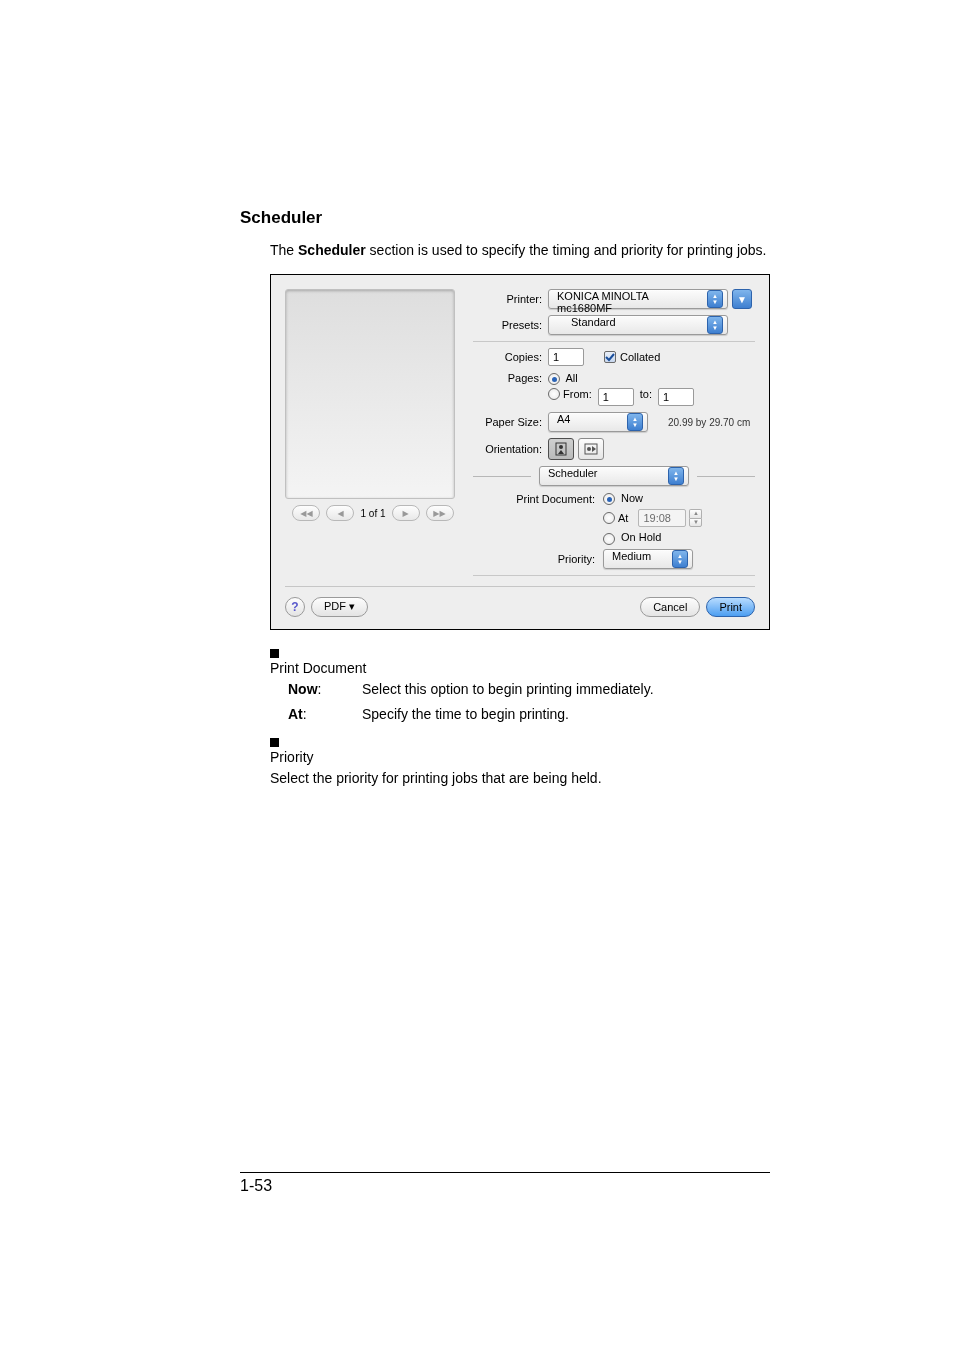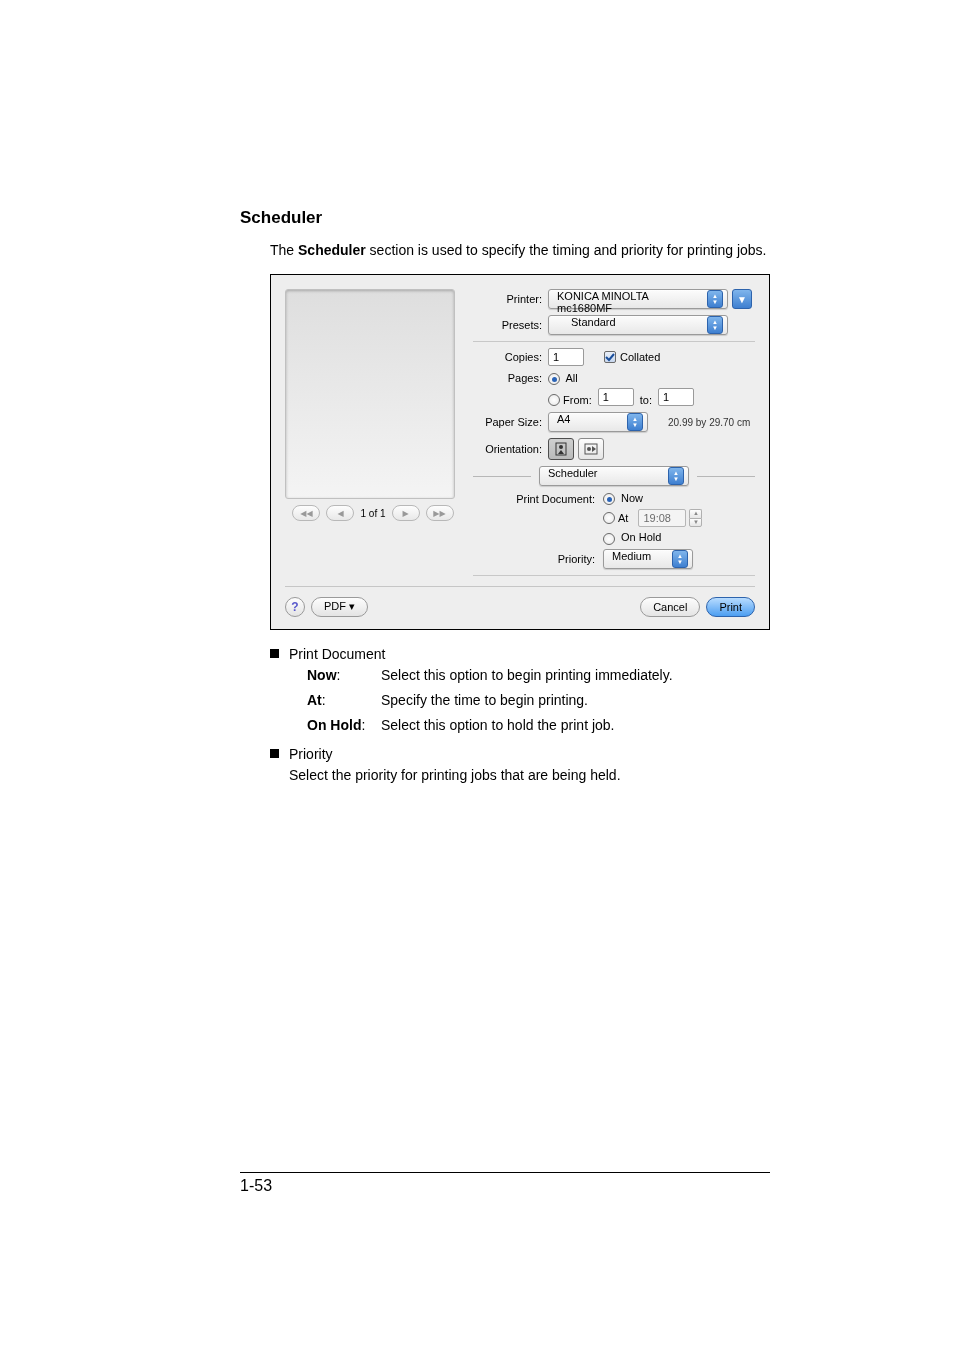--- a/index.html
+++ b/index.html
@@ -253,21 +253,21 @@
   }
   .pill-btn.primary {
     background: linear-gradient(#b8dcff,#4c9ef1);
     border-color:#2d63ac;
     color:#000;
   }
   .spacer { flex:1; }
 
   
   .bullets { margin-left: 30px; margin-top: 14px; font-size: 14px; line-height:1.5;}
-  .bullet-item { display:flex; margin-bottom:4px;}
+  .bullet-item { display:flex; margin-bottom:4px;flex-direction:column;}
   .bullet-sq {
     width: 9px; height: 9px; background:#000;
     margin-right: 10px; margin-top: 5px; flex-shrink:0;
   }
   .defs { margin-left: 18px; }
   .def-row { display:flex; margin-bottom: 4px;}
   .def-term { width: 74px; font-weight: normal;}
   .def-term b { font-weight:bold;}
   .def-desc { flex:1;}
 
@@ -344,21 +344,21 @@
             </span>
             <span>Collated</span>
           </div>
           <div class="right-rows" style="align-items:flex-start;">
             <div class="dialog-label">Pages:</div>
             <div>
               <div style="margin-bottom:3px;">
                 <span class="radio selected"></span>
                 <span>All</span>
               </div>
-              <div style="display:flex;align-items:flex-end;">
+              <div style="display:flex;align-items:flex-start;">
                 <span class="radio"></span>
                 <span>From:</span>
                 <div class="num-input" style="margin:0 6px;">1</div>
                 <span>to:</span>
                 <div class="num-input" style="margin-left:6px;">1</div>
               </div>
             </div>
           </div>
           <div class="right-rows">
             <div class="dialog-label">Paper Size:</div>
@@ -450,24 +450,20 @@
       <div>
         <div>Print Document</div>
         <div class="defs">
           <div class="def-row">
             <div class="def-term"><b>Now</b>:</div>
             <div class="def-desc">Select this option to begin printing immediately.</div>
           </div>
           <div class="def-row">
             <div class="def-term"><b>At</b>:</div>
             <div class="def-desc">Specify the time to begin printing.</div>
-          </div>
-          <div class="def-row">
-            <div class="def-term"><b>On Hold</b>:</div>
-            <div class="def-desc">Select this option to hold the print job.</div>
           </div>
         </div>
       </div>
     </div>
     <div class="bullet-item">
       <div class="bullet-sq"></div>
       <div>
         <div>Priority</div>
         <div>Select the priority for printing jobs that are being held.</div>
       </div>

